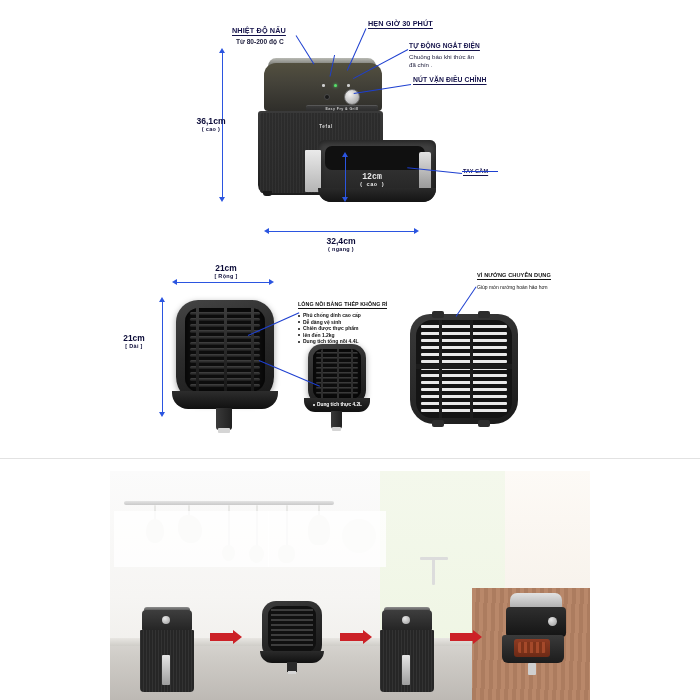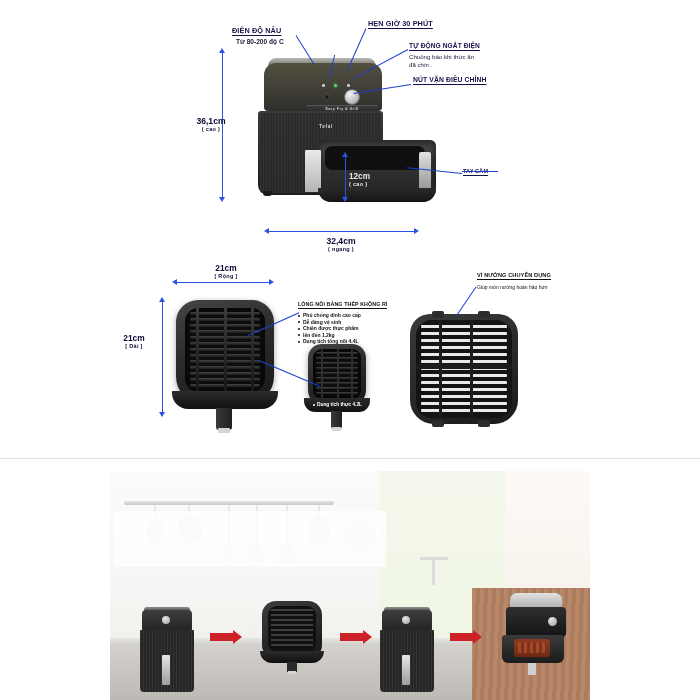--- a/index.html
+++ b/index.html
@@ -230,21 +230,21 @@
       <div style="position:absolute;left:263px;top:191px;width:9px;height:5px;background:#1a1a1a;border-radius:0 0 3px 3px;"></div>
       <div style="position:absolute;left:366px;top:189px;width:9px;height:5px;background:#1a1a1a;border-radius:0 0 3px 3px;"></div>
 
       <div class="fry-drawer" style="left:318px;top:140px;width:118px;height:62px;"></div>
       <div class="fry-drawer-in" style="left:325px;top:146px;width:100px;height:24px;border-radius:7px;background:#101010;"></div>
       <div class="fry-handle" style="left:419px;top:152px;width:12px;height:46px;"></div>
       <div style="position:absolute;left:305px;top:150px;width:16px;height:42px;background:linear-gradient(180deg,#eaeaea,#b4b4b4);border-radius:1px;"></div>
       <div style="position:absolute;left:318px;top:188px;width:118px;height:14px;background:linear-gradient(180deg,#2a2a2a,#141414);border-radius:0 0 13px 13px;"></div>
     </div>
 
-    <div class="ann u" style="left:232px;top:26px;font-size:7.3px;">ĐIỆN ĐỘ NẤU</div>
+    <div class="ann u" style="left:232px;top:26px;font-size:7.3px;">NHIỆT ĐỘ NẤU</div>
     <div class="ann-sub" style="left:236px;top:38px;font-size:6.6px;font-weight:bold;">Từ 80-200 độ C</div>
 
     <div class="ann u" style="left:368px;top:19px;font-size:7.3px;">HẸN GIỜ  30 PHÚT</div>
 
     <div class="ann u" style="left:409px;top:42px;font-size:6.6px;">TỰ ĐỘNG NGẮT ĐIỆN</div>
     <div class="ann-sub" style="left:409px;top:53px;font-size:6.1px;line-height:8px;white-space:pre;">Chuông báo khi thức ăn
 đã chín .</div>
 
     <div class="ann u" style="left:413px;top:76px;font-size:6.8px;">NÚT VẶN ĐIỀU CHỈNH</div>
 
@@ -262,21 +262,21 @@
     <div style="position:absolute;left:219px;top:48px;width:0;height:0;border-left:3.5px solid transparent;border-right:3.5px solid transparent;border-bottom:5px solid #2b55e0;"></div>
     <div style="position:absolute;left:219px;top:197px;width:0;height:0;border-left:3.5px solid transparent;border-right:3.5px solid transparent;border-top:5px solid #2b55e0;"></div>
     <div class="dim" style="left:179px;top:116px;width:64px;font-size:8.6px;">
       <span>36,1cm</span>
       <span class="unit">( cao )</span>
     </div>
 
     <div class="arrowline" style="left:345px;top:155px;width:1.2px;height:45px;background:#2b55e0;"></div>
     <div style="position:absolute;left:342px;top:152px;width:0;height:0;border-left:3.5px solid transparent;border-right:3.5px solid transparent;border-bottom:5px solid #2b55e0;"></div>
     <div style="position:absolute;left:342px;top:197px;width:0;height:0;border-left:3.5px solid transparent;border-right:3.5px solid transparent;border-top:5px solid #2b55e0;"></div>
-    <div class="dim" style="left:349px;top:172px;width:46px;font-size:8.2px;color:#e8e8e8;text-align:left;">
+    <div class="dim" style="left:349px;top:172px;width:46px;font-size:8.2px;color:#e8e8e8;text-align:center;font-family:Liberation Mono, monospace;">
       <span>12cm</span>
       <span class="unit">( cao )</span>
     </div>
 
     <div class="arrowline" style="left:268px;top:231px;width:148px;height:1.2px;background:#2b55e0;"></div>
     <div style="position:absolute;left:264px;top:228px;width:0;height:0;border-top:3.5px solid transparent;border-bottom:3.5px solid transparent;border-right:5px solid #2b55e0;"></div>
     <div style="position:absolute;left:414px;top:228px;width:0;height:0;border-top:3.5px solid transparent;border-bottom:3.5px solid transparent;border-left:5px solid #2b55e0;"></div>
     <div class="dim" style="left:306px;top:236px;width:70px;font-size:8.6px;">
       <span>32,4cm</span>
       <span class="unit">( ngang )</span>

